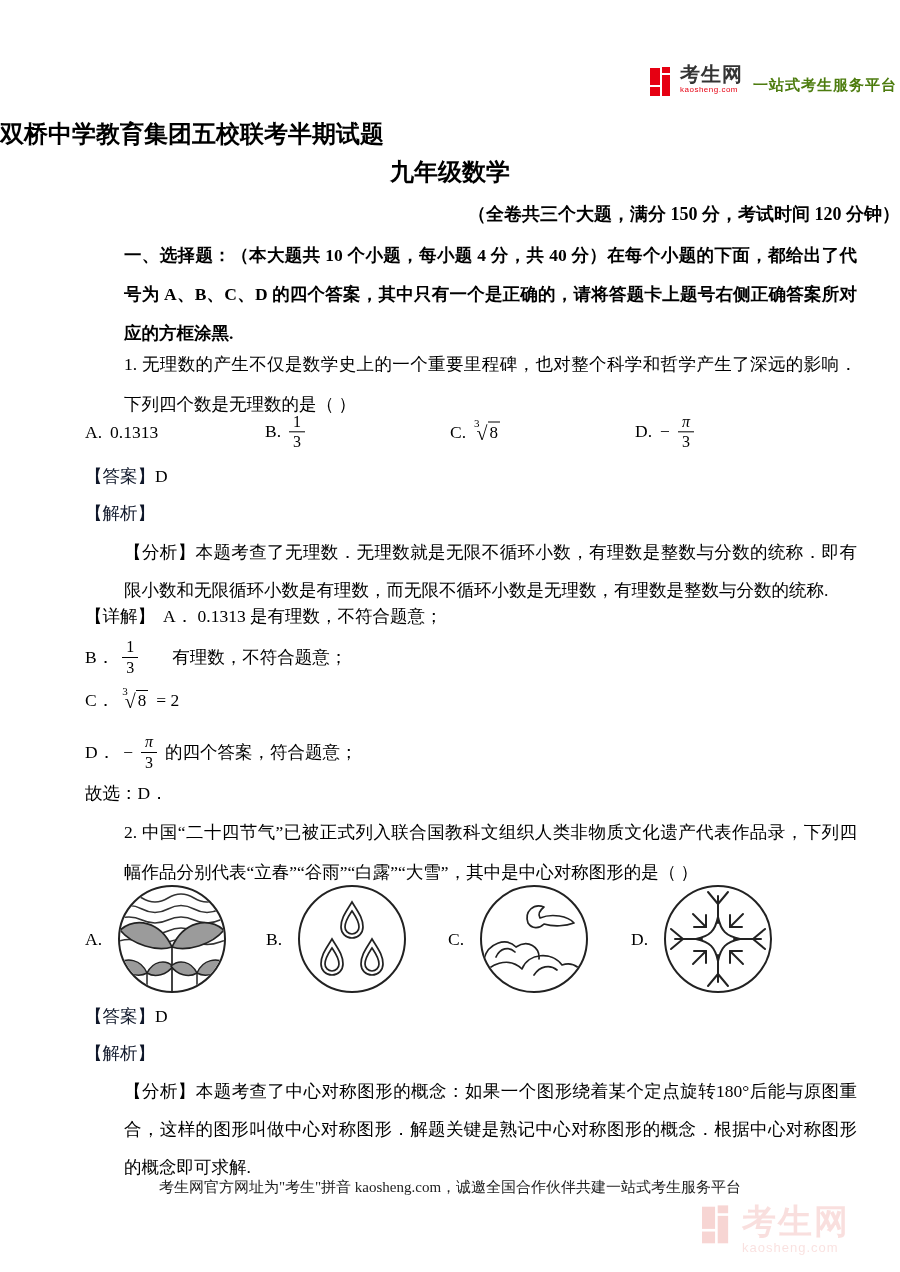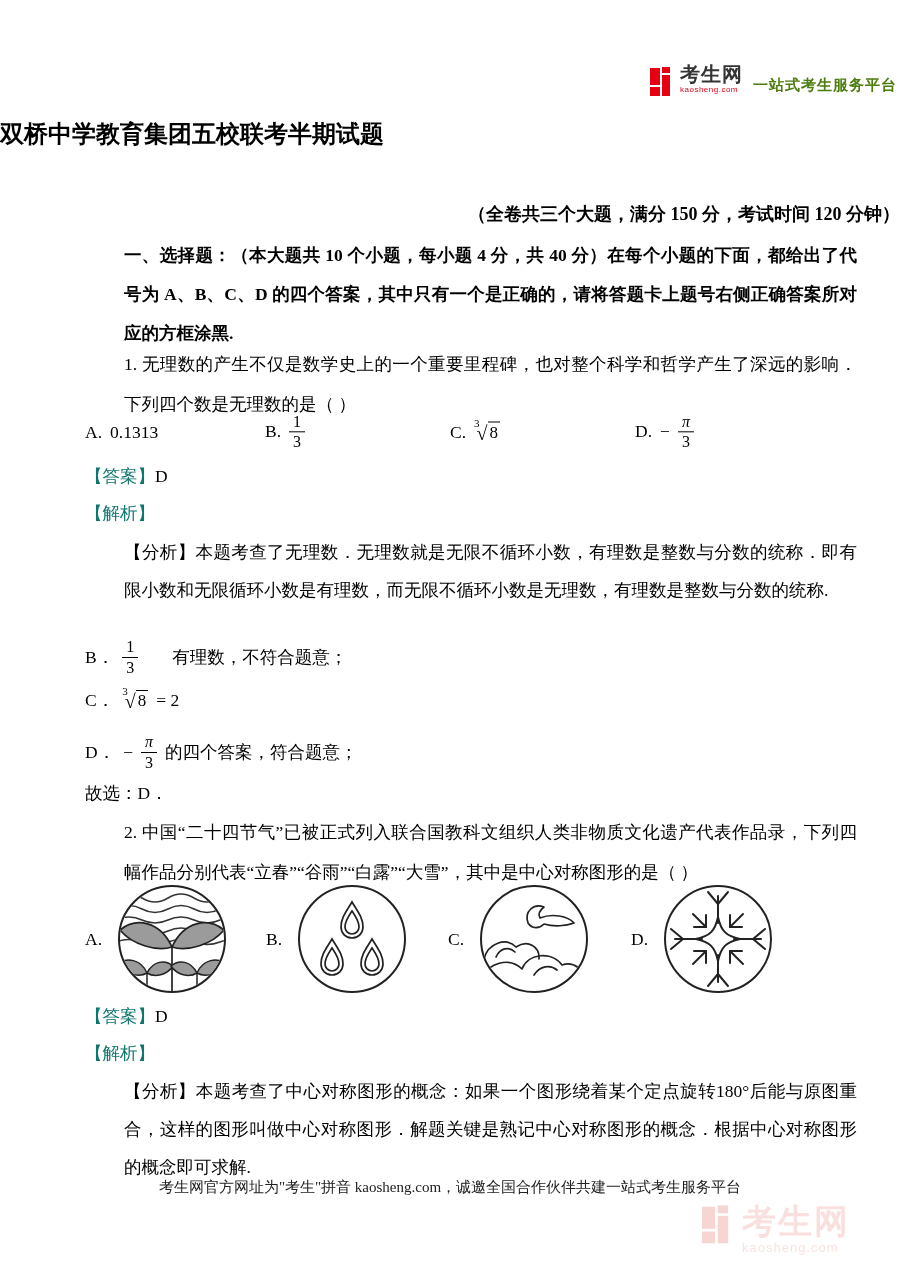--- a/index.html
+++ b/index.html
@@ -26,21 +26,21 @@
   
   .para { position:absolute; left:85px; width:733px; font-size:17.5px; text-align:justify;margin-left:39px; }
   .sec-heading { top:236px; line-height:39px; font-weight:bold; }
   .q1-stem { top:344px; line-height:40px; }
   .q2-stem { top:812px; line-height:40px; }
   .fenxi { line-height:38px; }
   .q1-fenxi { top:533px; }
   .q2-fenxi { top:1072px; }
 
   .ans-line { position:absolute; left:85px; font-size:17.5px; }
-  .label-blue { color:#0f766e;margin-top:10px; }
+  .label-blue { color:#0f172a;margin-top:10px; }
 
   
   .opt-row { position:absolute; top:404px; left:85px; width:733px; height:56px; font-size:17.5px; }
   .opt { position:absolute; top:50%; transform:translateY(-50%); display:flex; align-items:center; gap:8px; }
   .opt-a { left:0; } .opt-b { left:180px; } .opt-c { left:365px; } .opt-d { left:550px; }
 
   .frac { display:inline-flex; flex-direction:column; align-items:center; font-size:16px; line-height:1.2; }
   .frac .num { padding:0 4px; border-bottom:1.4px solid #000; }
   .it { font-style:italic; }
   .nroot { display:inline-flex; align-items:flex-start; }
@@ -83,20 +83,21 @@
       <rect x="12" y="8" width="8" height="21" fill="#e60012"></rect>
     </svg>
     <div class="brand-text">
       <span class="brand-name">考生网</span>
       <span class="brand-domain">kaosheng.com</span>
     </div>
     <span class="brand-tagline">一站式考生服务平台</span>
   </div>
 
   <div class="doc-title">双桥中学教育集团五校联考半期试题</div>
+  <div class="doc-subtitle">九年级数学</div>
   <div class="doc-meta">（全卷共三个大题，满分 150 分，考试时间 120 分钟）</div>
 
   <div class="para sec-heading">一、选择题：（本大题共 10 个小题，每小题 4 分，共 40 分）在每个小题的下面，都给出了代号为 A、B、C、D 的四个答案，其中只有一个是正确的，请将答题卡上题号右侧正确答案所对应的方框涂黑.</div>
 
   <div class="para q1-stem">1. 无理数的产生不仅是数学史上的一个重要里程碑，也对整个科学和哲学产生了深远的影响．下列四个数是无理数的是（    ）</div>
 
   <div class="opt-row">
     <div class="opt opt-a">
       <span>A.</span>
       <span>0.1313</span>
@@ -130,20 +131,24 @@
     <span class="label-blue">【答案】</span><span>D</span>
   </div>
   <div class="ans-line" style="top:501px;">
     <span class="label-blue">【解析】</span>
   </div>
 
   <div class="para fenxi q1-fenxi">
     <span>【分析】</span><span>本题考查了无理数．无理数就是无限不循环小数，有理数是整数与分数的统称．即有限小数和无限循环小数是有理数，而无限不循环小数是无理数，有理数是整数与分数的统称.</span>
   </div>
 
+  <div class="detail-line d-a">
+    <span>【详解】</span>
+      <span>A．  0.1313 是有理数，不符合题意；</span>
+  </div>
   <div class="detail-line d-b">
     <span>B．</span>
     <span class="frac">
       <span class="num">1</span>
       <span class="den">3</span>
     </span>
     <span style="margin-left:26px;">有理数，不符合题意；</span>
   </div>
   <div class="detail-line d-c">
     <span>C．</span>

